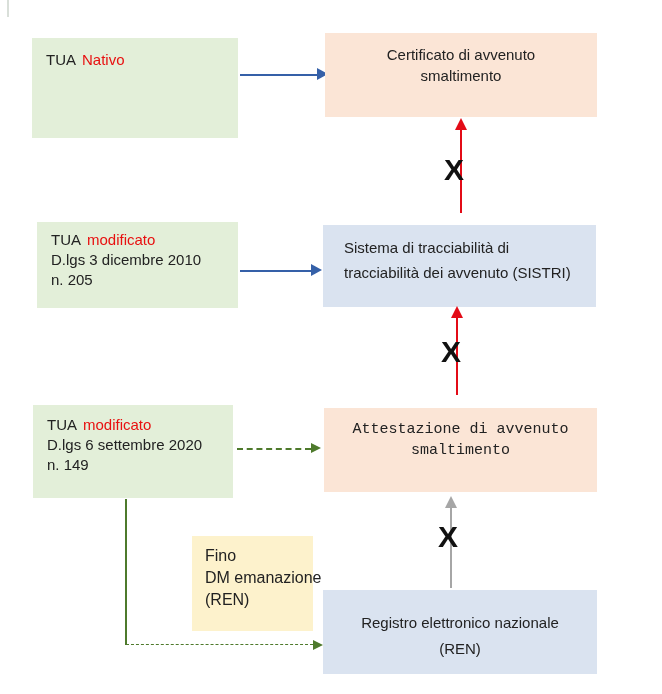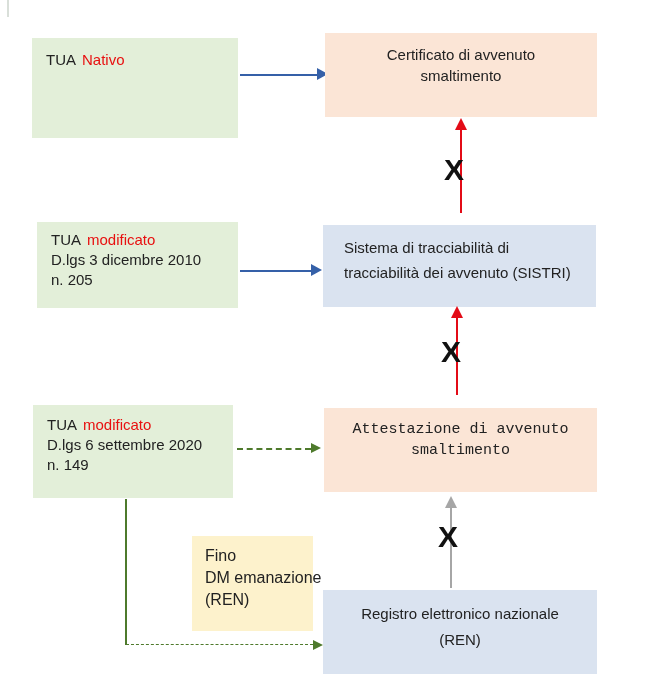--- a/index.html
+++ b/index.html
@@ -15,21 +15,21 @@
   .red-em{color:var(--red-text);margin-left:6px;}
   .nowrap{white-space:nowrap;}
 
   .b1{left:32px;top:38px;width:206px;height:100px;padding:13px 14px;}
   .b2{left:325px;top:33px;width:272px;height:84px;text-align:center;padding-top:11px;line-height:21px;}
   .b3{left:37px;top:222px;width:201px;height:86px;padding:8px 14px;line-height:20px;}
   .b4{left:323px;top:225px;width:273px;height:82px;padding:10px 21px;line-height:25px;}
   .b5{left:33px;top:405px;width:200px;height:93px;padding:10px 14px;line-height:20px;}
   .b6{left:324px;top:408px;width:273px;height:84px;text-align:center;padding-top:11px;line-height:21px;font-family:Liberation Mono, monospace;}
   .b7{left:192px;top:511px;width:121px;height:95px;padding:9px 13px;line-height:22px;font-size:16px;margin-top:25px;}
-  .b8{left:323px;top:590px;width:274px;height:84px;text-align:center;padding-top:11px;line-height:26px;}
+  .b8{left:323px;top:590px;width:274px;height:84px;text-align:center;padding-top:20px;line-height:26px;}
   .law{margin-top:0;}
 
   .hline{position:absolute;height:2px;background:var(--blue-arrow);}
   .hl1{left:240px;top:74px;width:79px;}
   .hl2{left:240px;top:270px;width:73px;}
   .head-right{position:absolute;width:0;height:0;border-top:6px solid transparent;border-bottom:6px solid transparent;}
   .hr1{left:317px;top:68px;border-left:11px solid var(--blue-arrow);}
   .hr2{left:311px;top:264px;border-left:11px solid var(--blue-arrow);}
 
   .vline{position:absolute;width:2px;}

